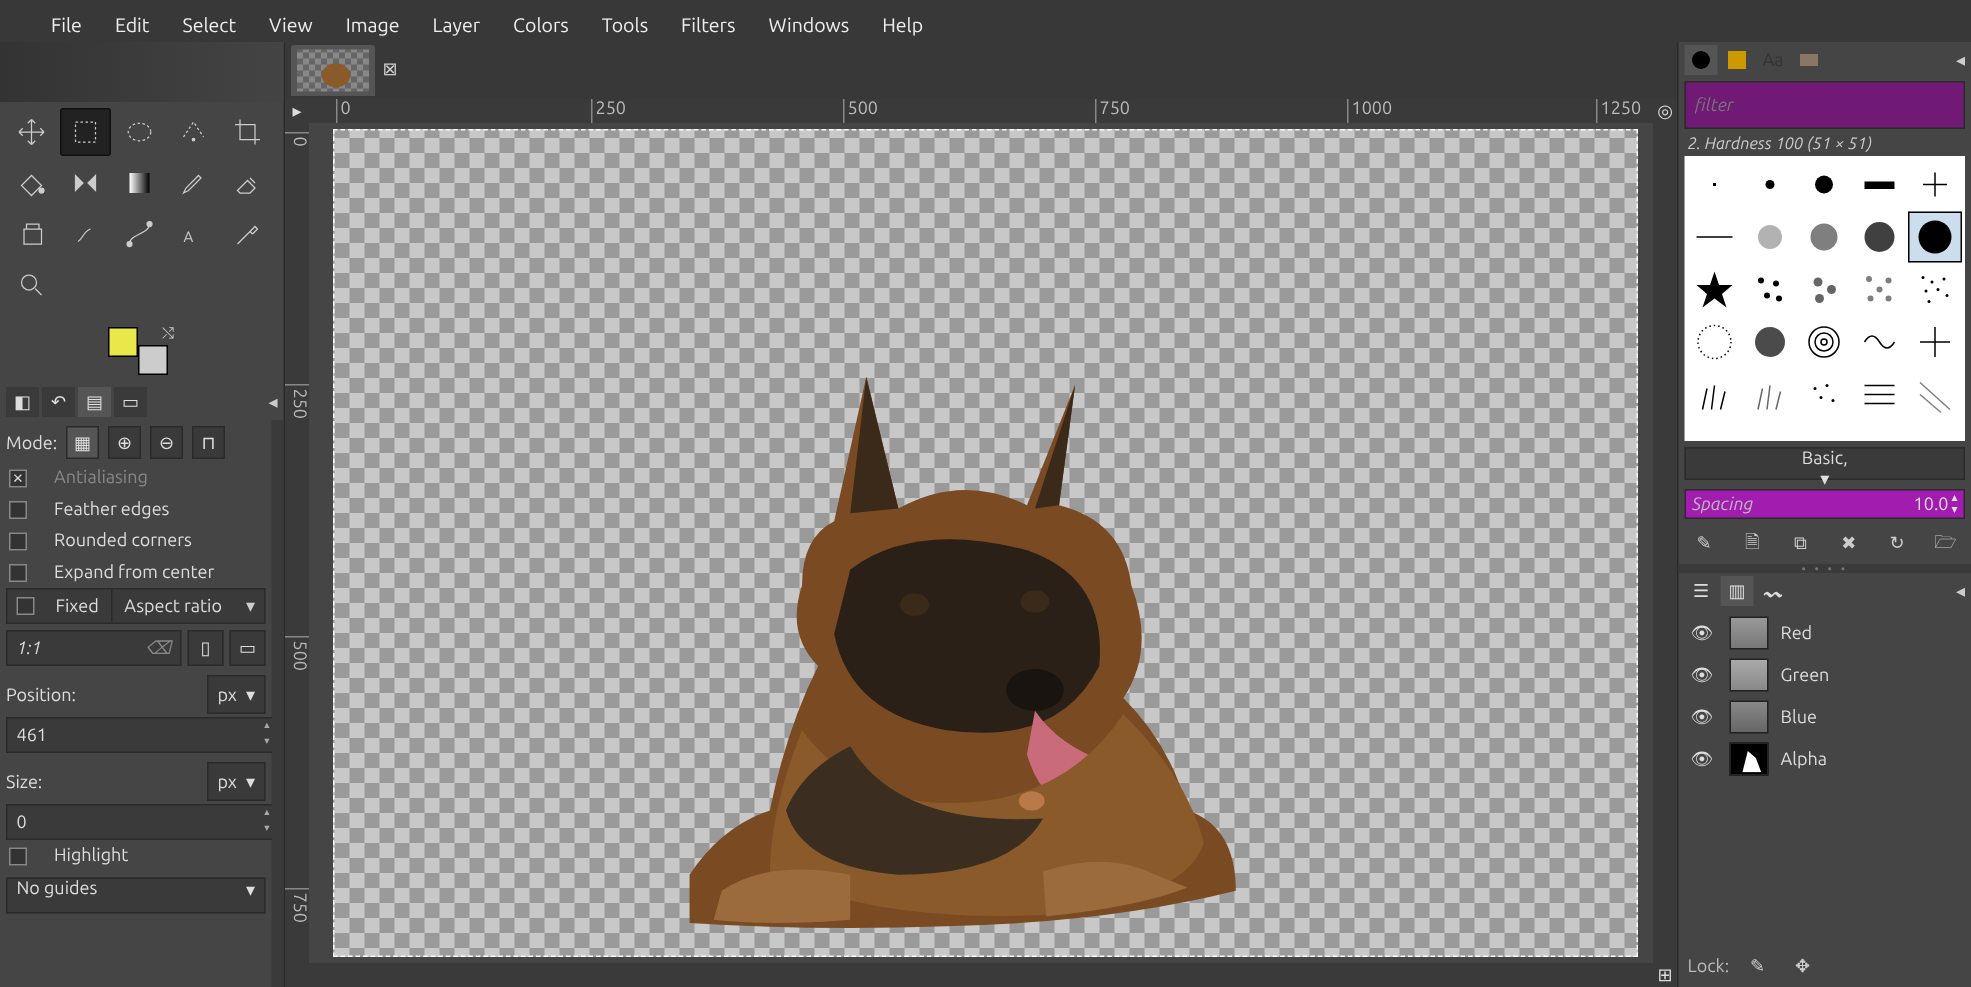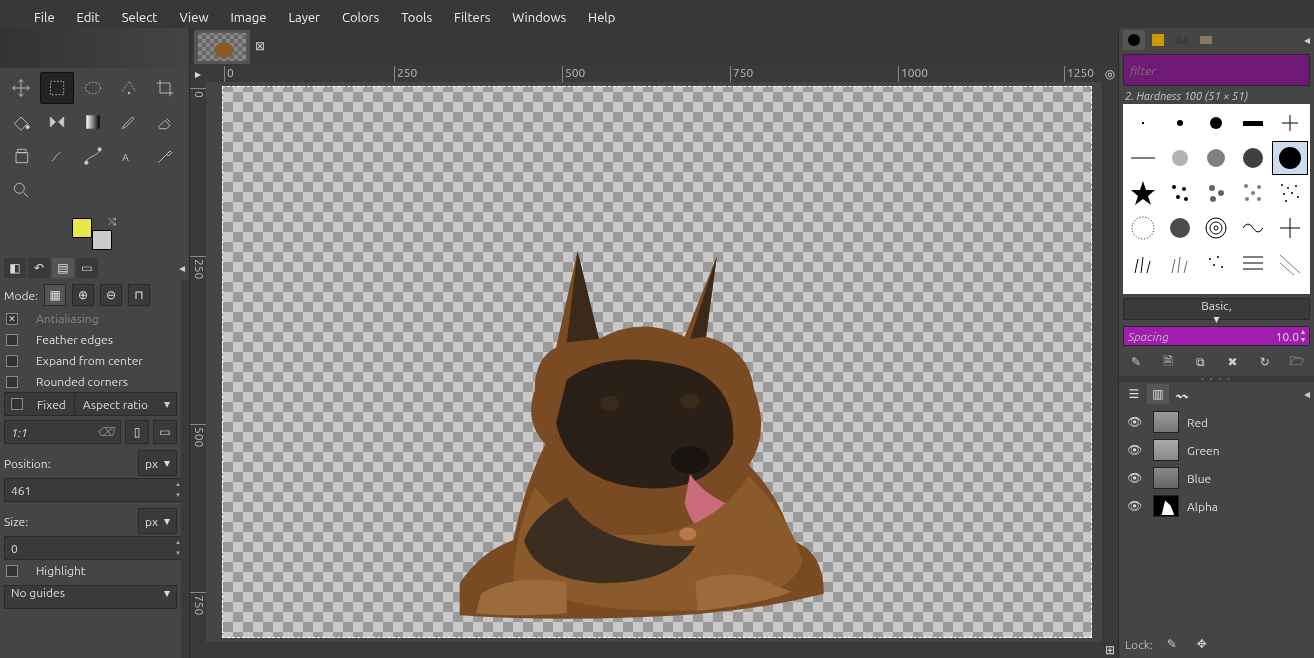--- a/index.html
+++ b/index.html
@@ -242,25 +242,25 @@
       <div class="check-row disabled">
         <span class="checkbox checked"></span>
         <span>Antialiasing</span>
       </div>
       <div class="check-row">
         <span class="checkbox"></span>
         <span>Feather edges</span>
       </div>
       <div class="check-row">
         <span class="checkbox"></span>
-        <span>Expand from center</span>
+        <span>Rounded corners</span>
       </div>
       <div class="check-row">
         <span class="checkbox"></span>
-        <span>Rounded corners</span>
+        <span>Expand from center</span>
       </div>
       <div class="combo">
         <span class="checkbox" style="margin:0 6px"></span>
         <span class="combo-label">Fixed</span>
         <span class="combo-sep"></span>
         <span class="combo-label" style="flex:1">Aspect ratio</span>
         <span class="chev">▾</span>
       </div>
       <div class="ratio-row">
         <div class="ratio-input">

